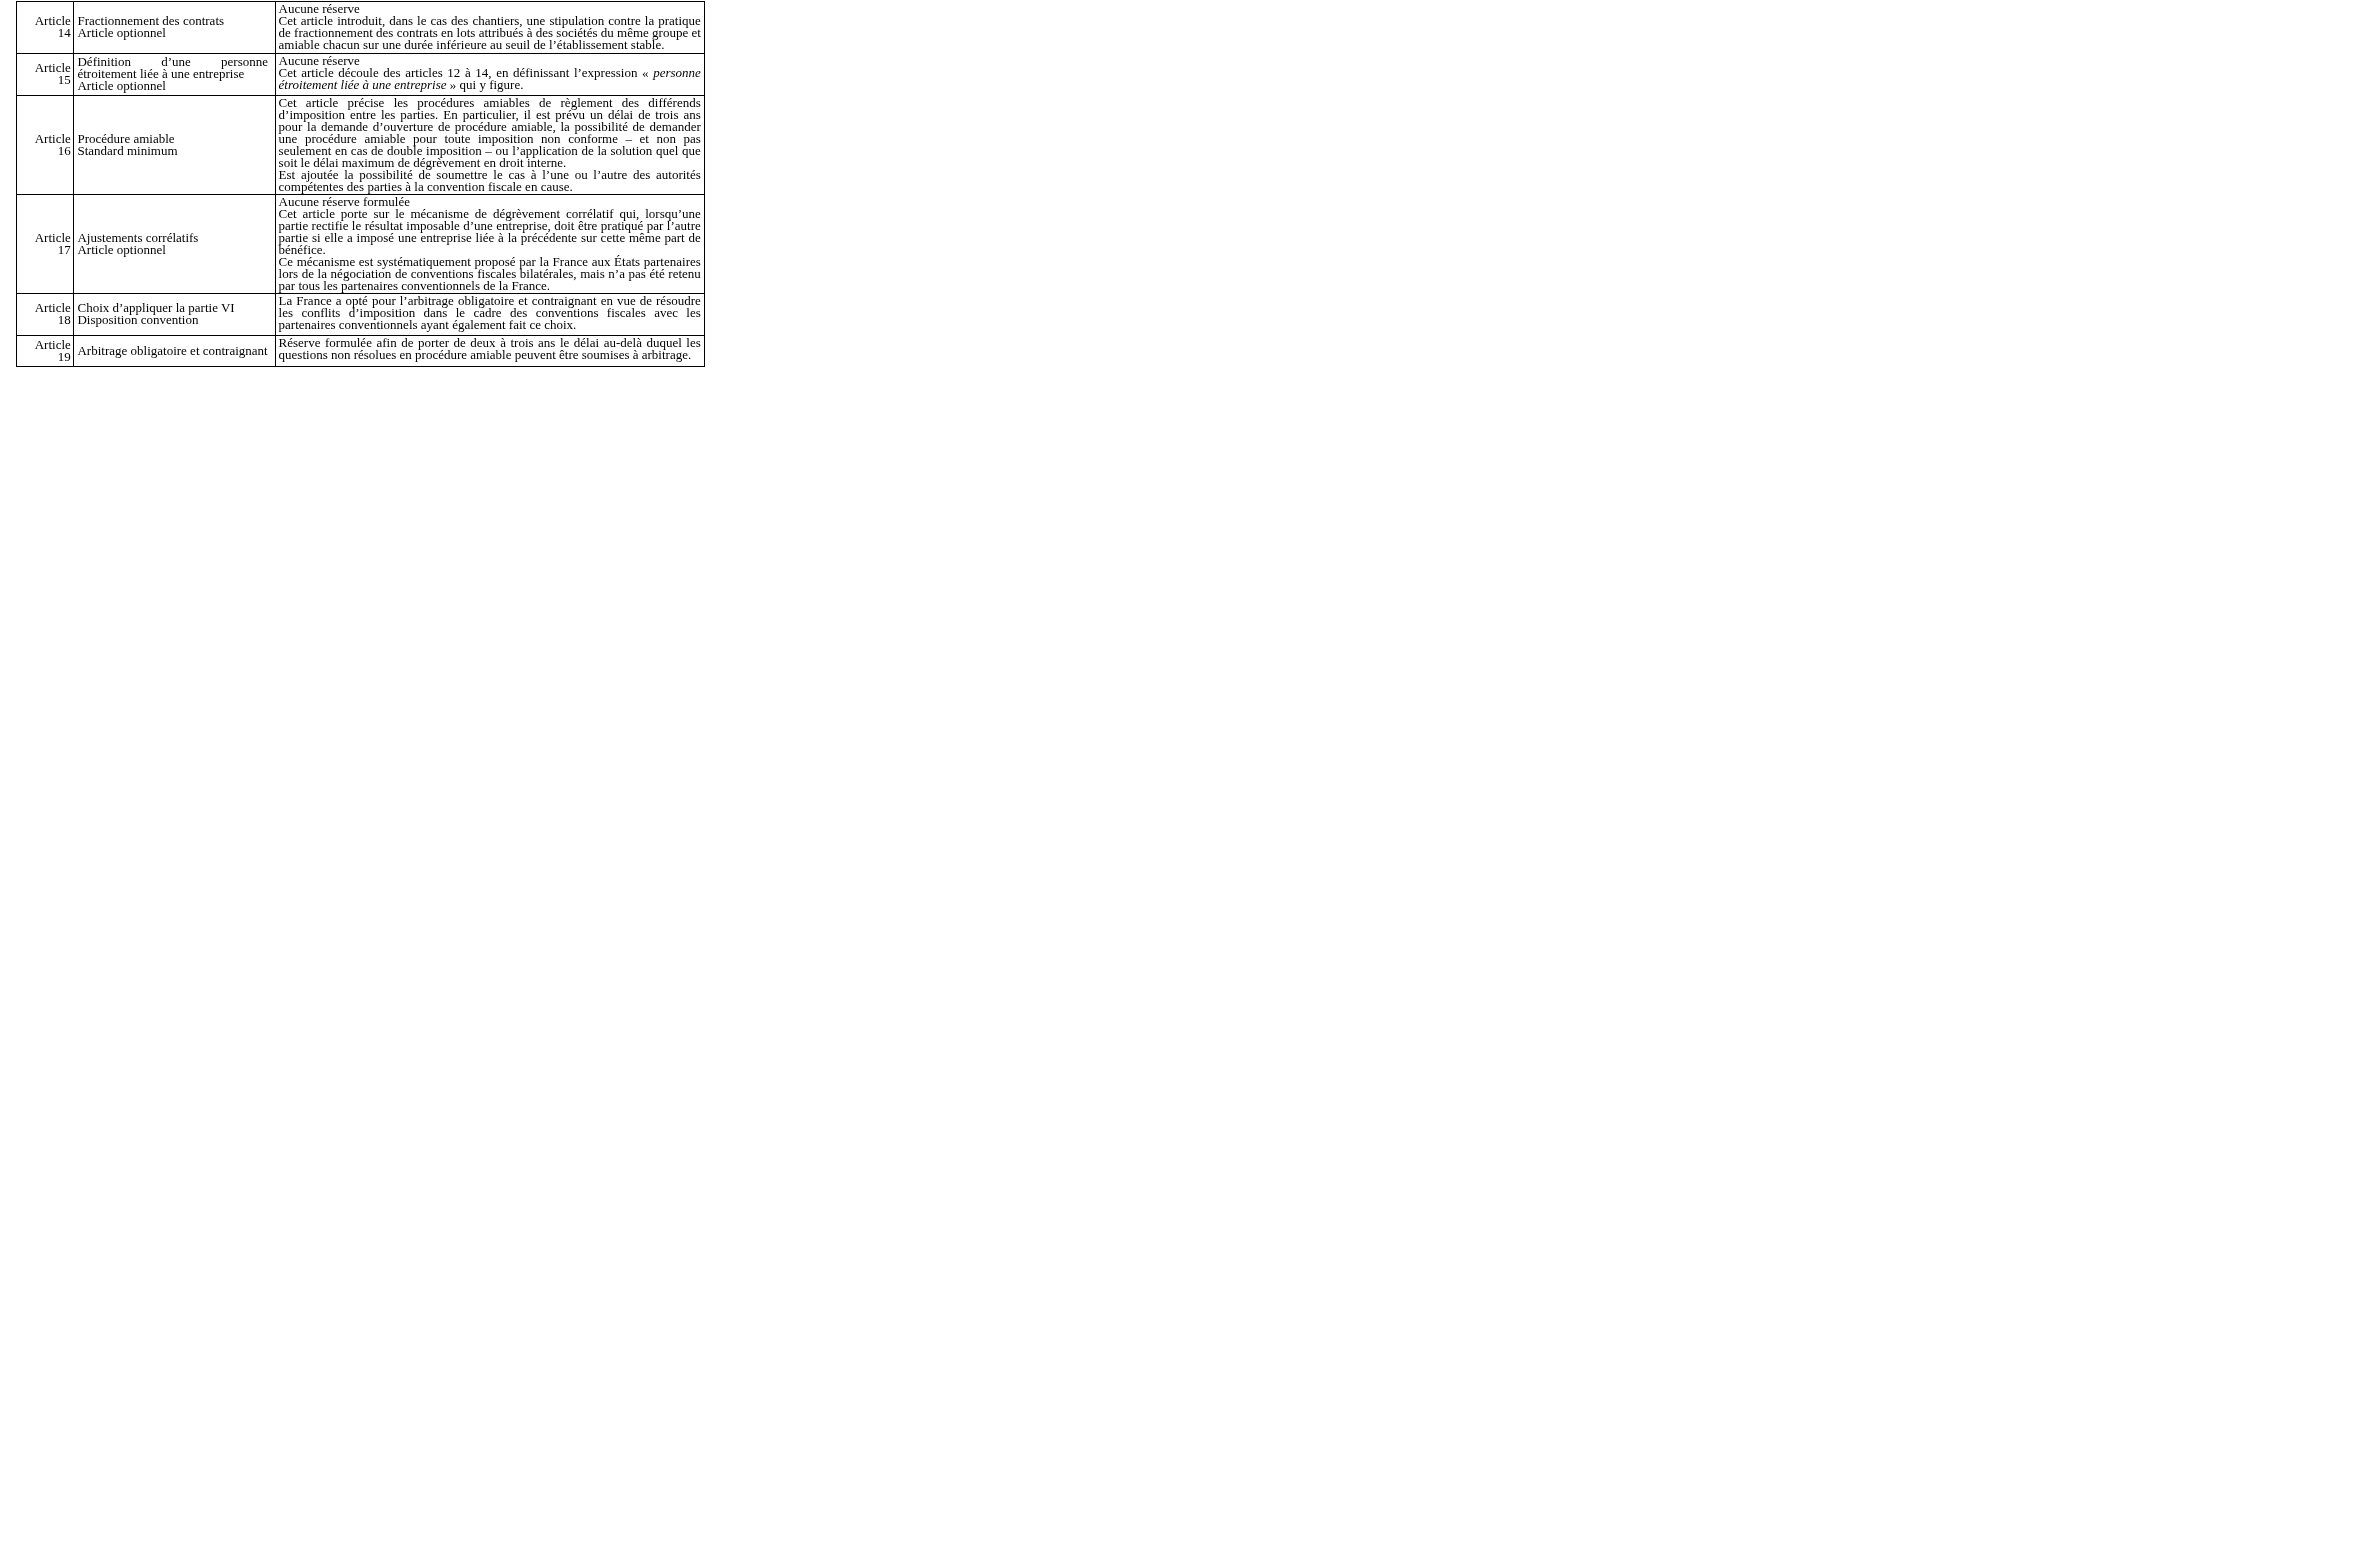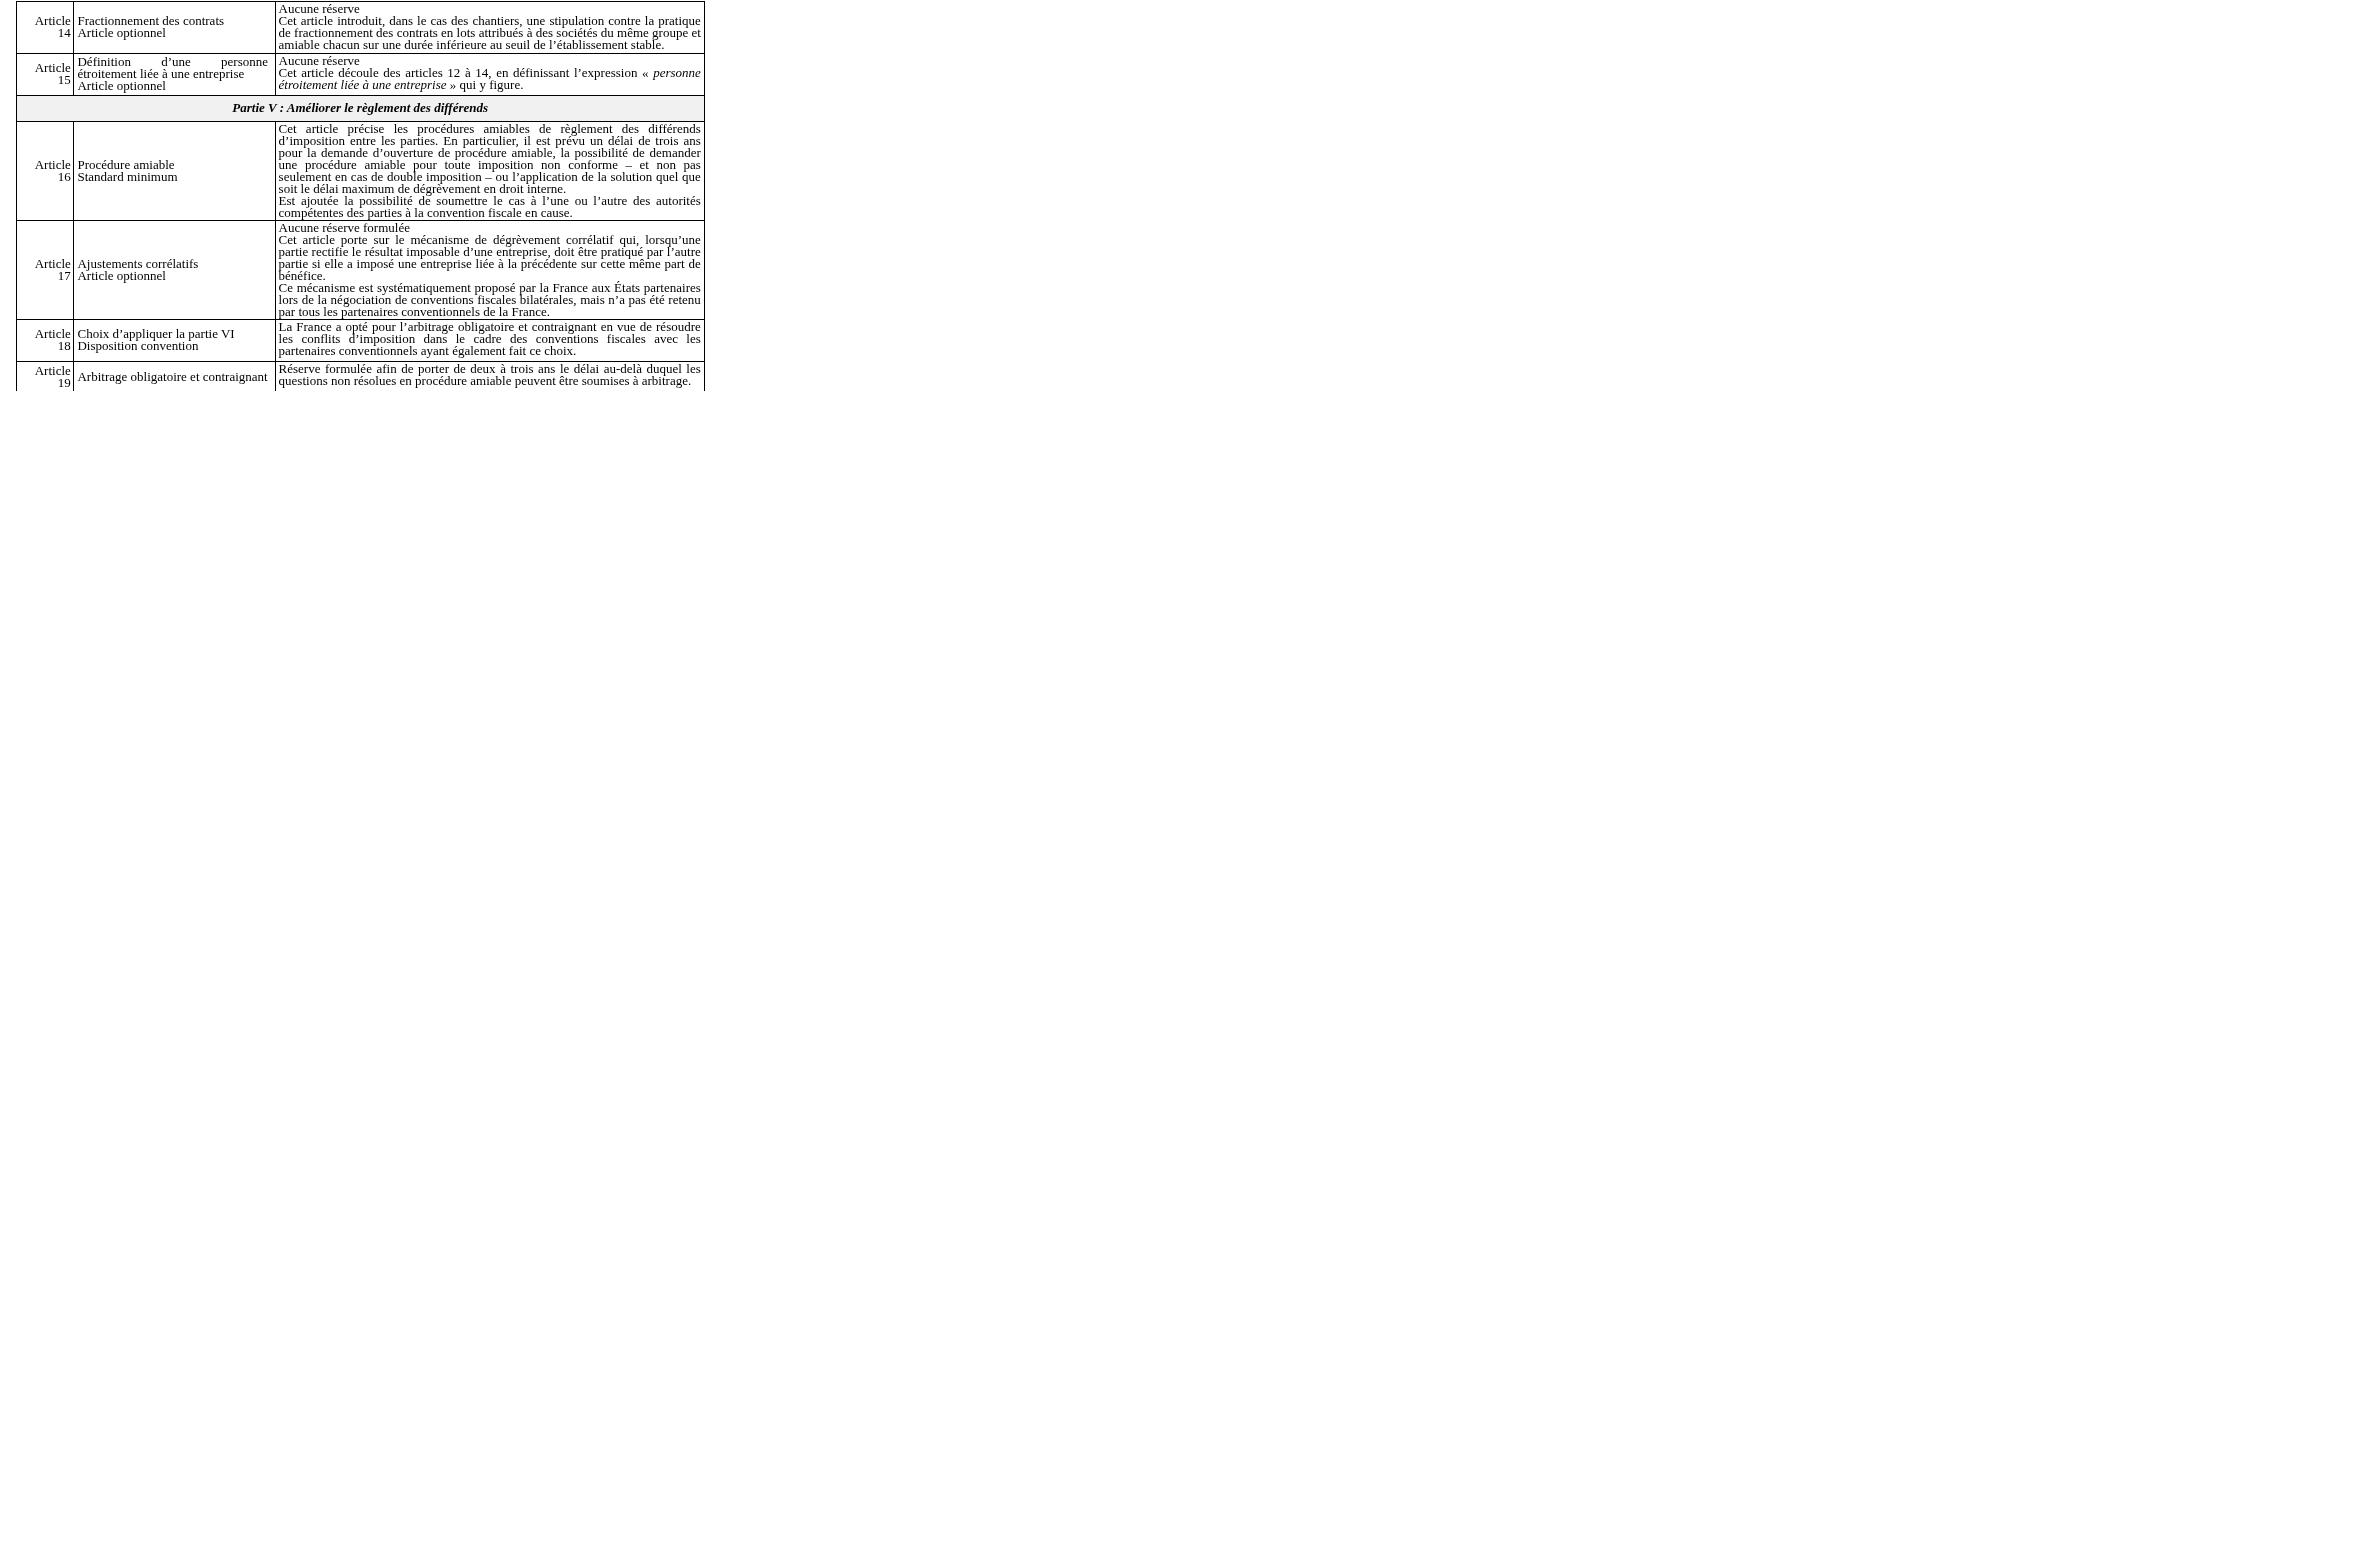--- a/index.html
+++ b/index.html
@@ -110,23 +110,20 @@
         <td class="c-title">
           <div class="para">Définition d’une personne étroitement liée à une entreprise</div>
           <div class="para">Article optionnel</div>
         </td>
         <td class="c-desc">
           <div class="para">Aucune réserve</div>
           <div class="para"><span>Cet article découle des articles 12 à 14, en définissant l’expression «&nbsp;</span><span class="it">personne étroitement liée à une entreprise</span><span>&nbsp;» qui y figure.</span></div>
         </td>
       </tr>
 
-      <tr class="r-pv">
-        <td class="c-section" colspan="3">Partie V : Améliorer le règlement des différends</td>
-      </tr>
 
       <tr class="r-a16">
         <td class="c-article">
           <span>Article 16</span>
         </td>
         <td class="c-title">
           <div class="para">Procédure amiable</div>
           <div class="para">Standard minimum</div>
         </td>
         <td class="c-desc">

